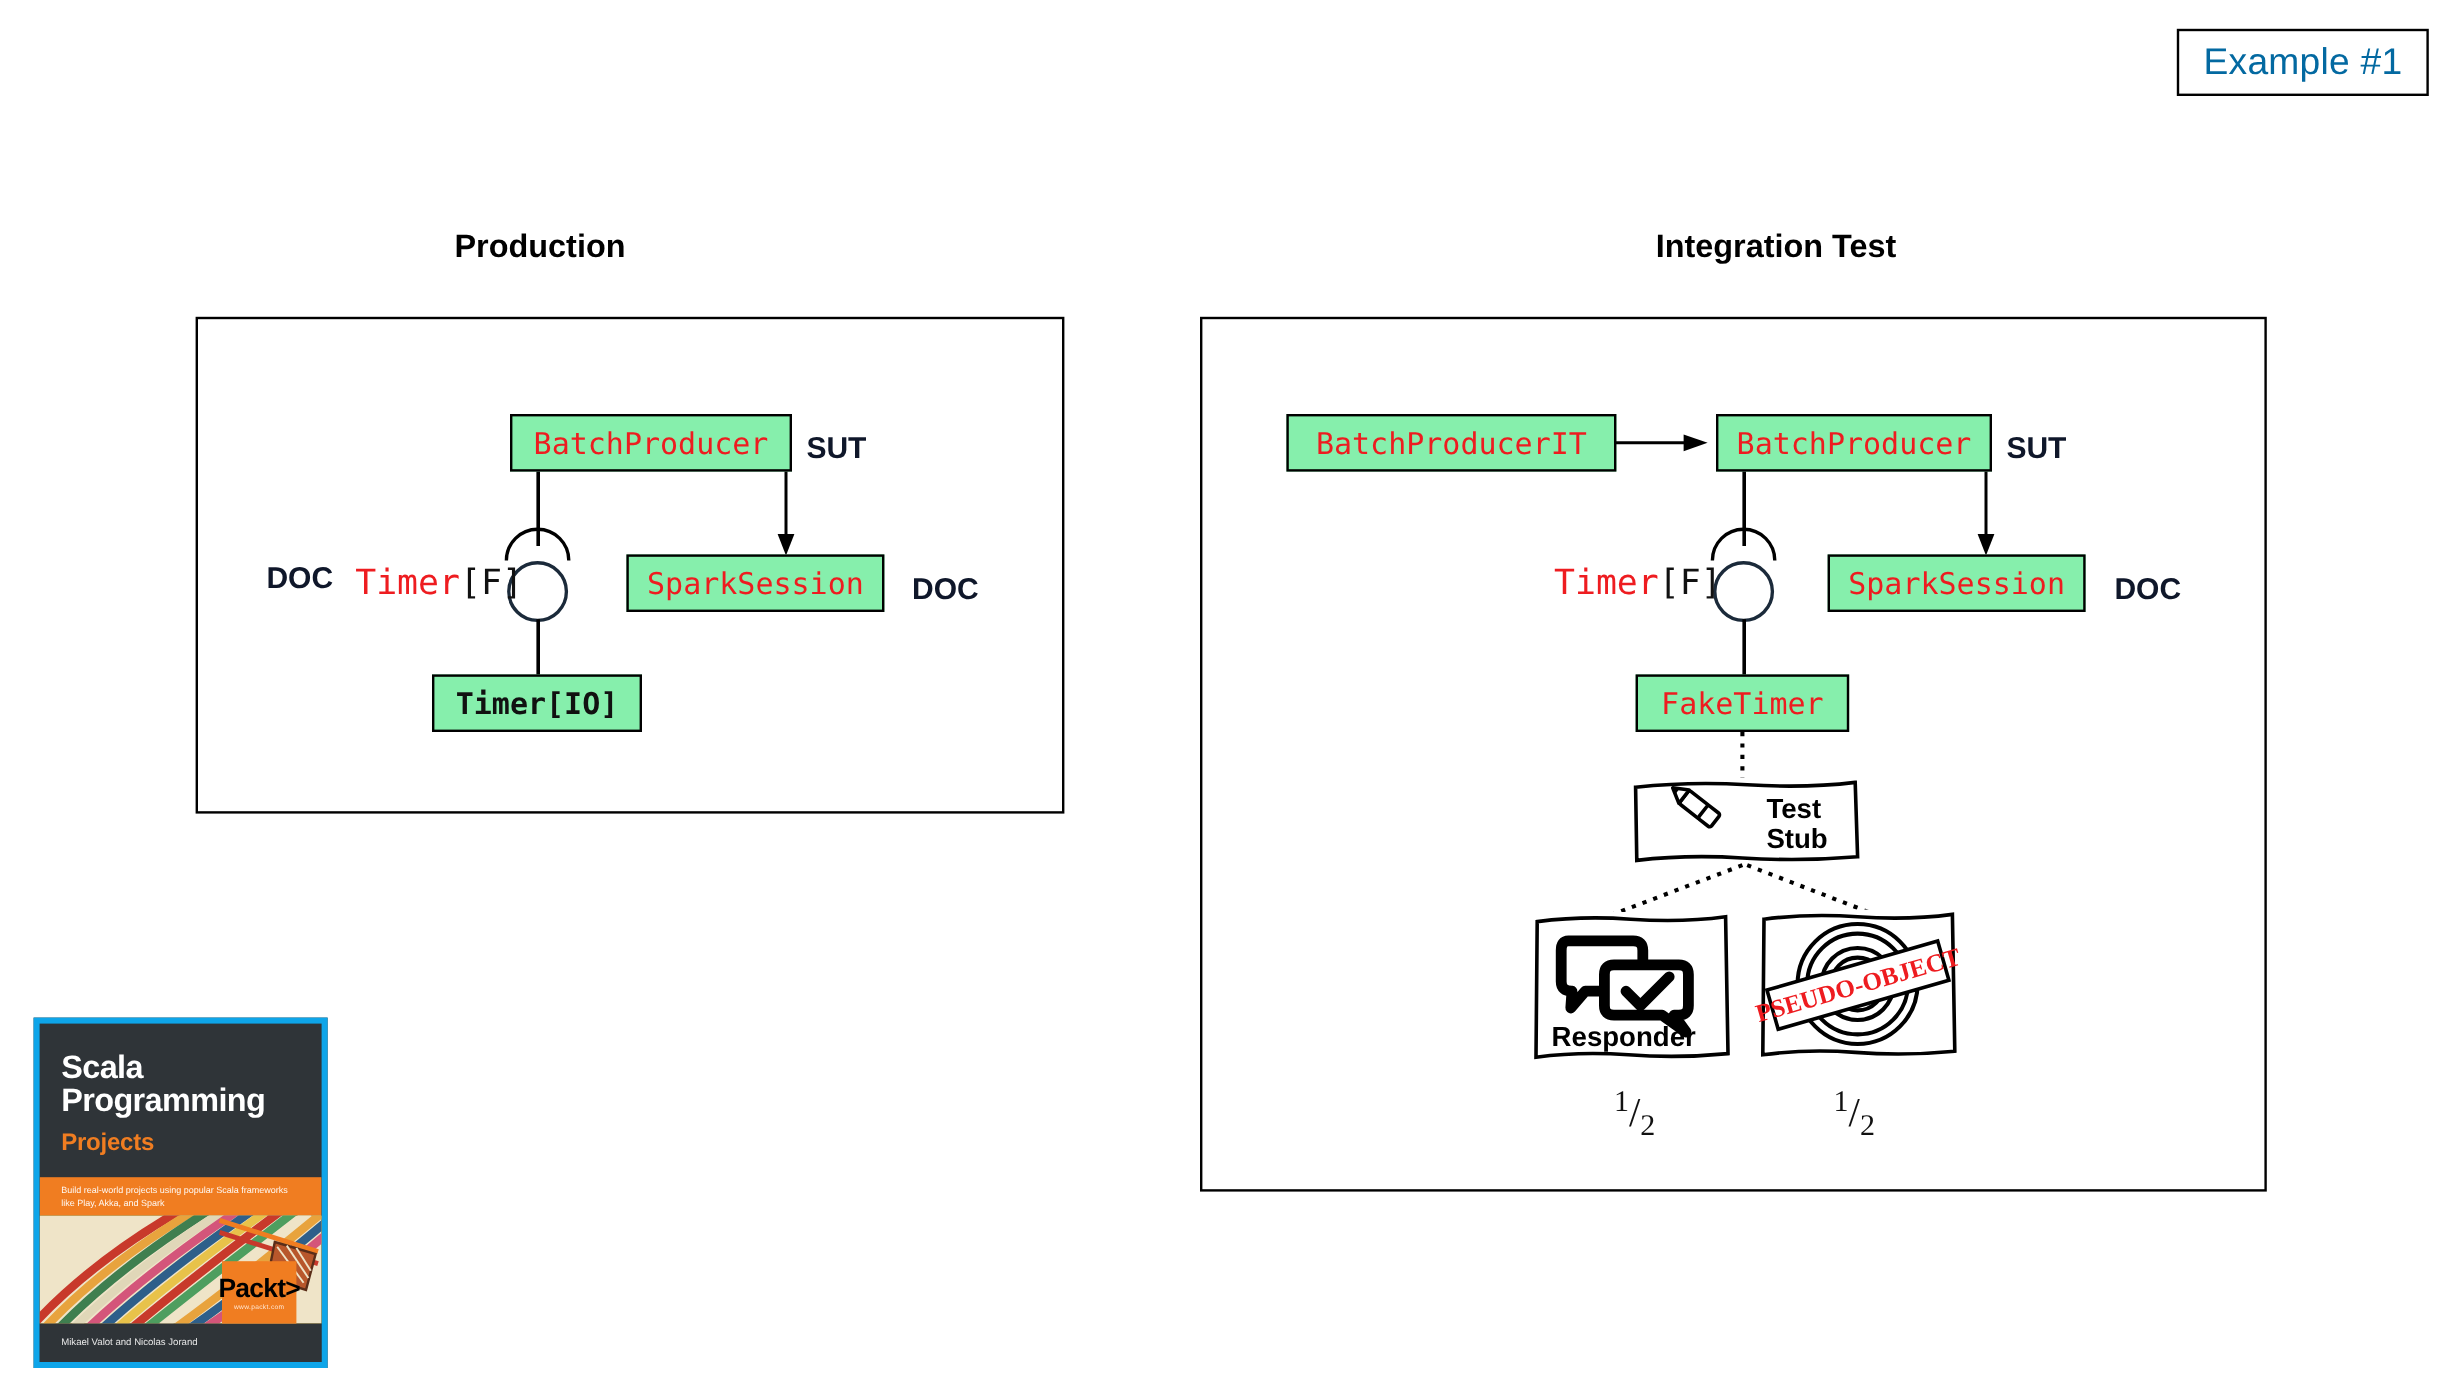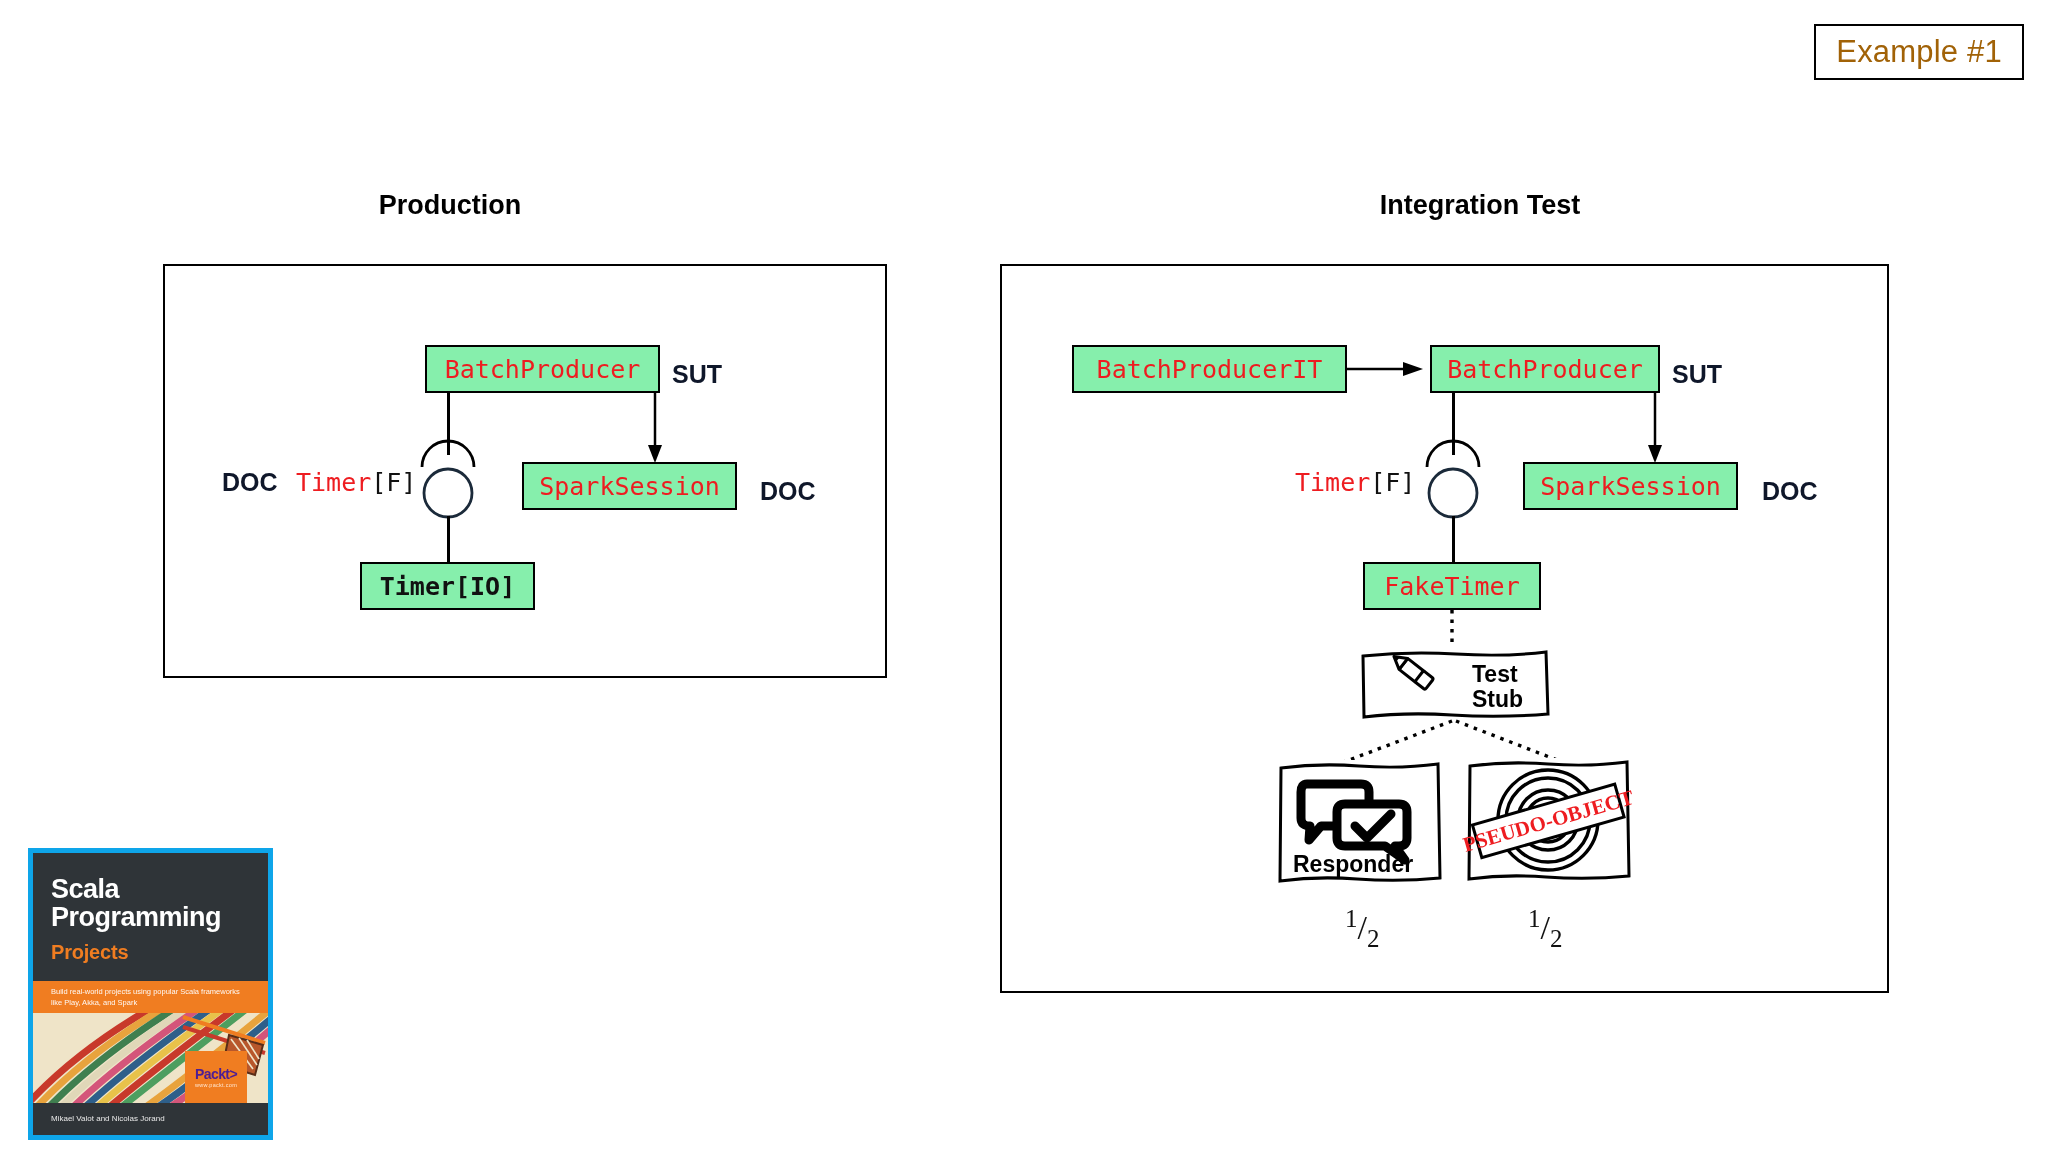--- a/index.html
+++ b/index.html
@@ -13,21 +13,21 @@
   }
   .abs{position:absolute;}
 
   
   #example-badge{
     right:24px;top:24px;
     border:2px solid #000;
     background:#fff;
     padding:8px 20px;
     font-size:31px;
-    color:#a16207;
+    color:#0369a1;
     letter-spacing:.2px;
     line-height:1.15;
   }
 
   
   .panel-title{
     font-size:27px;font-weight:bold;color:#000;
     text-align:center;white-space:nowrap;
   }
 
@@ -47,21 +47,21 @@
   .cbox.black{color:#111;}
 
   
   .tag{
     font-size:25px;font-weight:bold;color:#0f172a;white-space:nowrap;
   }
 
   
   .mono-label{
     font-family:"DejaVu Sans Mono","Liberation Mono",monospace;
-    font-size:25px;white-space:nowrap;color:#ee1c20;
+    font-size:29px;white-space:nowrap;color:#ee1c20;
   }
   .mono-label .blk{color:#111;}
 
   
   .vline{background:#000;width:2.5px;}
 
   svg{display:block;overflow:visible;}
 
   
   .note-card{
@@ -92,21 +92,21 @@
     color:#fff;font-weight:bold;font-size:27px;line-height:1.04;
     letter-spacing:-.5px;
   }
   .bk-sub{color:#f07d21;font-weight:bold;font-size:20px;letter-spacing:-.2px;}
   .bk-tag{color:#fff;font-size:7.5px;line-height:1.35;opacity:.95;}
   .bk-auth{color:#e8e8e8;font-size:8px;}
   .packt-box{
     background:#f07d21;display:flex;flex-direction:column;
     align-items:center;justify-content:center;
   }
-  .packt-word{color:#4c1d95;font-weight:bold;font-size:14px;letter-spacing:-.6px;}
+  .packt-word{color:#000000;font-weight:bold;font-size:22px;letter-spacing:-.6px;}
   .packt-small{color:#ffe6d2;font-size:5.5px;letter-spacing:.3px;}
 </style>
 </head>
 <body>
 
 <div class="abs" id="example-badge">Example #1</div>
 
 <div class="abs panel-title" style="left:300px;top:190px;width:300px;">Production</div>
 
 <div class="abs panel-frame" id="production-frame" style="left:163px;top:264px;width:720px;height:410px;"></div>

